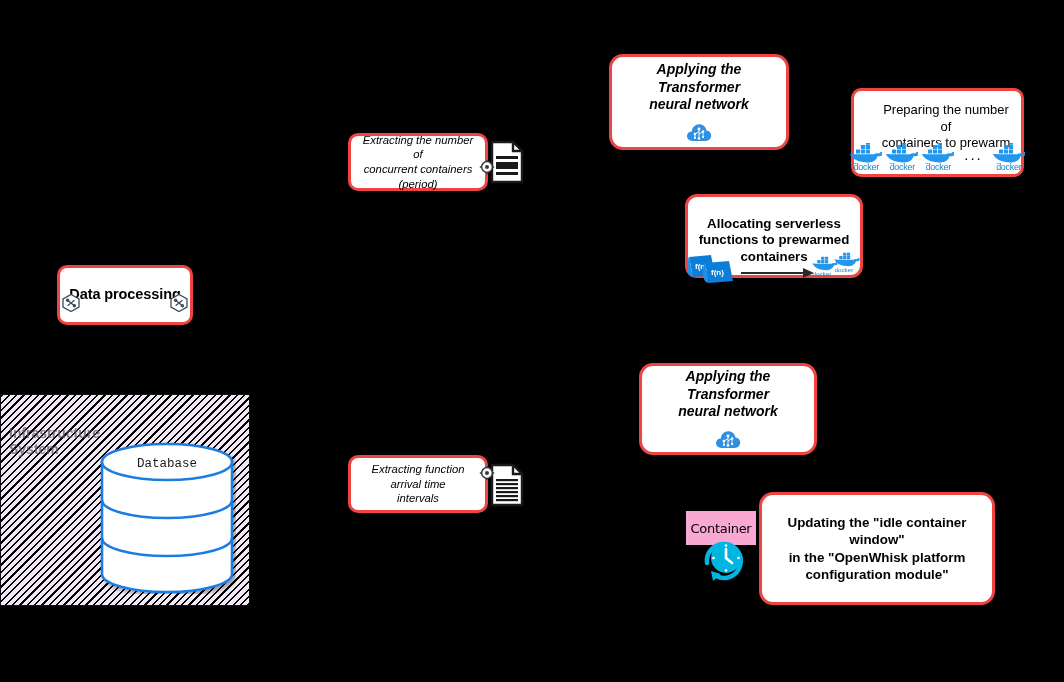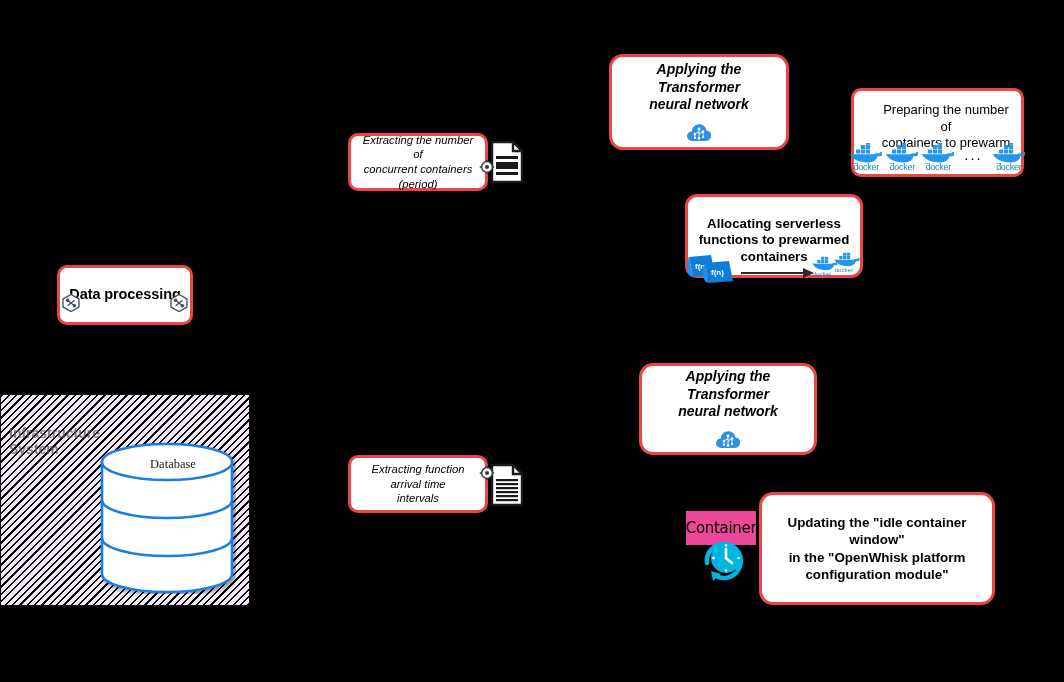--- a/index.html
+++ b/index.html
@@ -174,23 +174,23 @@
   #updating .label {
     font-size: 13.4px;
     font-weight: bold;
     line-height: 1.3;
   }
 
   .container-chip {
     position: absolute;
     left: 686px; top: 511px;
     width: 70px; height: 34px;
-    background: #ec4899;
+    background: #f9a8d4;
     color: #000000;
-    font-size: 15px;
+    font-size: 13px;
     display: flex;
     align-items: center;
     justify-content: center;
     font-family: "DejaVu Sans", sans-serif;
     letter-spacing: -0.3px;
   }
   .clock-icon {
     position: absolute;
     left: 699px; top: 533px;
     width: 50px; height: 50px;
@@ -221,26 +221,26 @@
     opacity: 0.72;
     margin-top: 24px;
   }
   .database {
     position: absolute;
     left: 98px; top: 442px;
     width: 138px; height: 152px;
   }
   .db-label {
     position: absolute;
-    left: 104px; top: 457px;
+    left: 98px; top: 457px;
     width: 138px;
     text-align: center;
     font-size: 12.5px;
     color: #1a1a1a;
-    font-family: Liberation Serif, serif;
+    font-family: Liberation Mono, monospace;
   }
 </style>
 </head>
 <body>
 
 <div class="canvas">
 
   <div id="infrastructure">
     <div class="infra-title">Infrastructure
 System</div>

